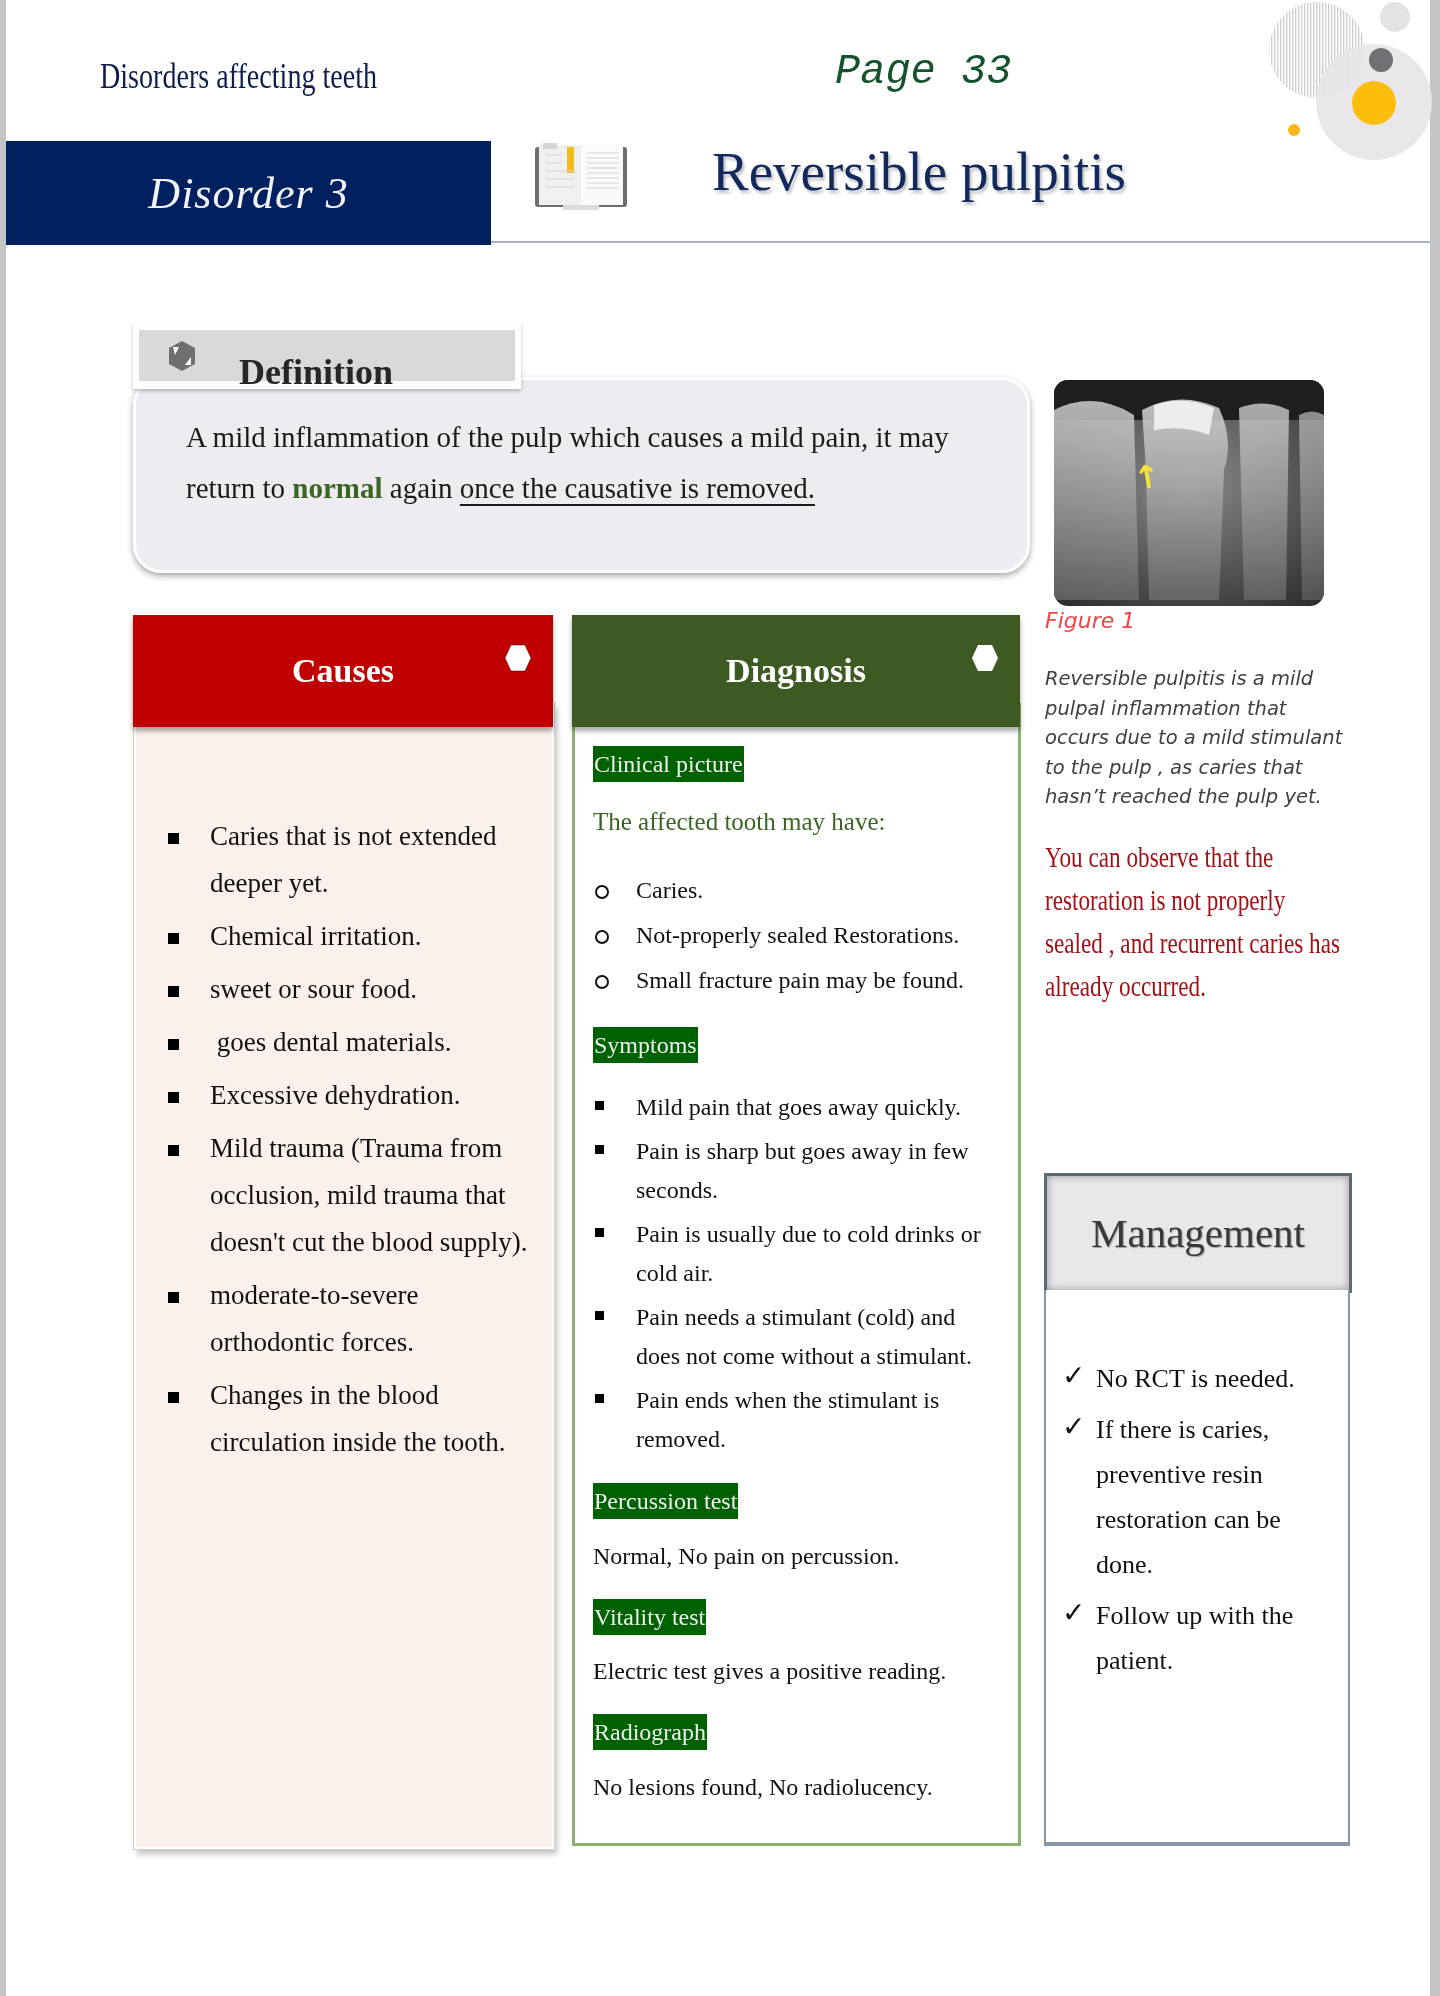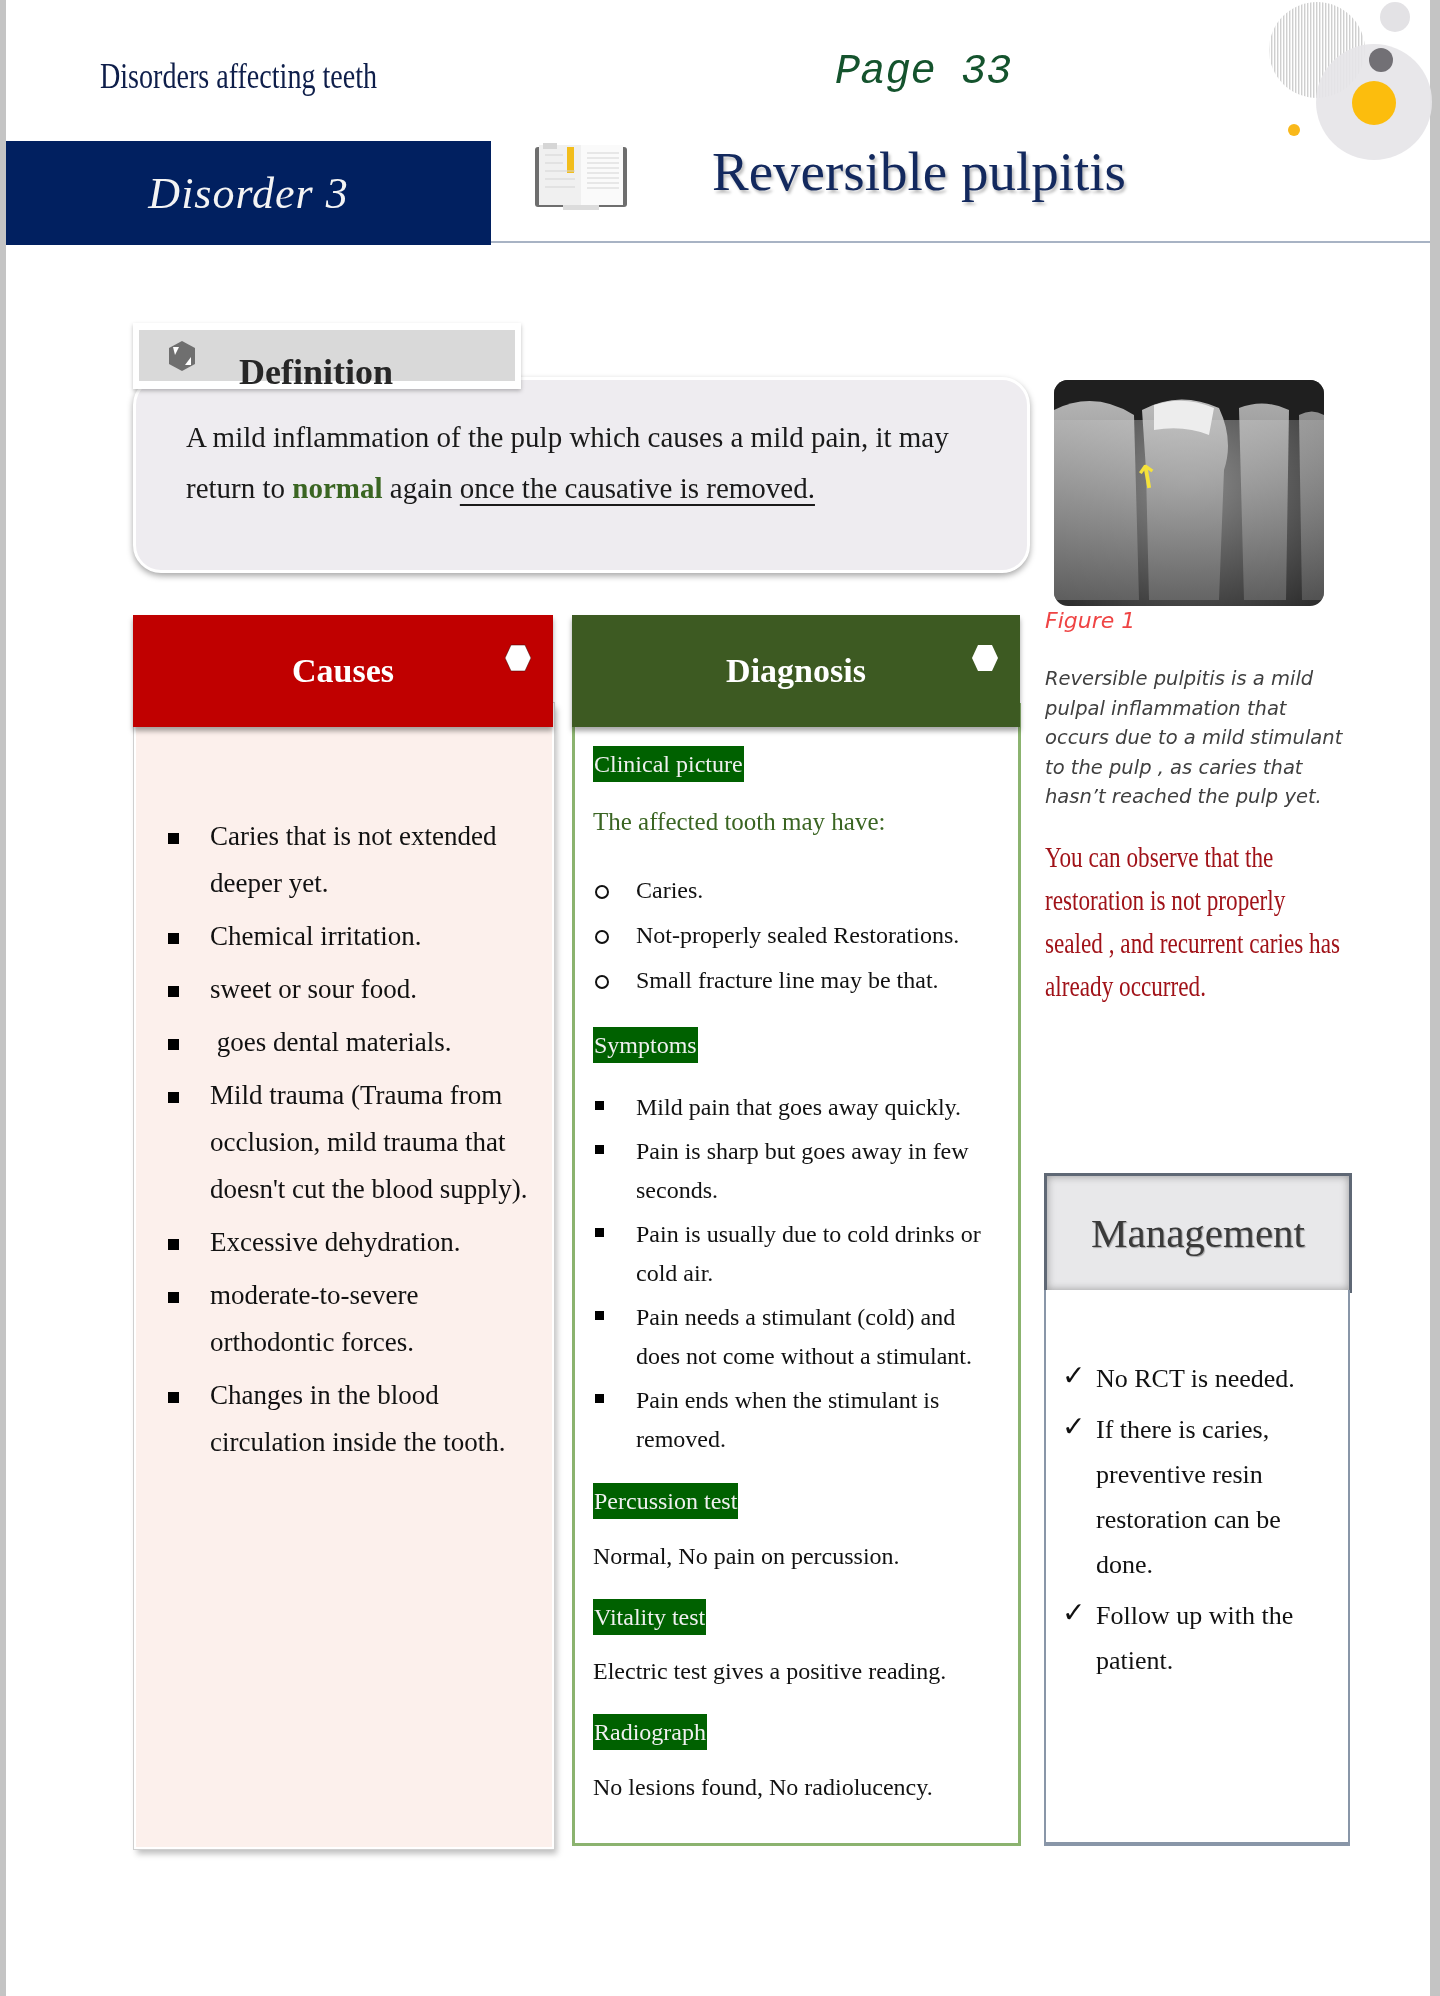--- a/index.html
+++ b/index.html
@@ -233,41 +233,41 @@
   <svg class="hex" viewBox="0 0 26 30">
       <polygon points="6,2 20,2 26,15 20,28 6,28 0,15" fill="#ffffff" stroke="#3a0000" stroke-width="0.5"></polygon>
     </svg>
 </div>
 <div class="causes-body">
   <ul class="causes">
     <li>Caries that is not extended deeper yet.</li>
     <li>Chemical irritation.</li>
     <li>sweet or sour food.</li>
     <li style="white-space:pre;"> goes dental materials.</li>
+    <li>Excessive dehydration.</li>
     <li>Mild trauma (Trauma from occlusion, mild trauma that doesn't cut the blood supply).</li>
-    <li>Excessive dehydration.</li>
     <li>moderate-to-severe orthodontic forces.</li>
     <li>Changes in the blood circulation inside the tooth.</li>
   </ul>
 </div>
 
 <div class="col-header diag-head">
   <span>Diagnosis</span>
   <svg class="hex" viewBox="0 0 26 30">
       <polygon points="6,2 20,2 26,15 20,28 6,28 0,15" fill="#ffffff"></polygon>
     </svg>
 </div>
 <div class="diag-body">
   <div class="diag-content">
     <div style="position:absolute;top:43px;"><span class="tag">Clinical picture</span></div>
     <div class="diag-sub" style="position:absolute;top:105px;">The affected tooth may have:</div>
     <ul class="circ" style="position:absolute;top:165px;width:420px;">
       <li>Caries.</li>
       <li>Not-properly sealed Restorations.</li>
-      <li>Small fracture line may be that.</li>
+      <li>Small fracture pain may be found.</li>
     </ul>
     <div style="position:absolute;top:324px;"><span class="tag">Symptoms</span></div>
     <ul class="sq" style="position:absolute;top:385px;width:410px;">
       <li>Mild pain that goes away quickly.</li>
       <li>Pain is sharp but goes away in few seconds.</li>
       <li>Pain is usually due to cold drinks or cold air.</li>
       <li>Pain needs a stimulant (cold) and does not come without a stimulant.</li>
       <li>Pain ends when the stimulant is removed.</li>
     </ul>
     <div style="position:absolute;top:780px;"><span class="tag">Percussion test</span></div>

